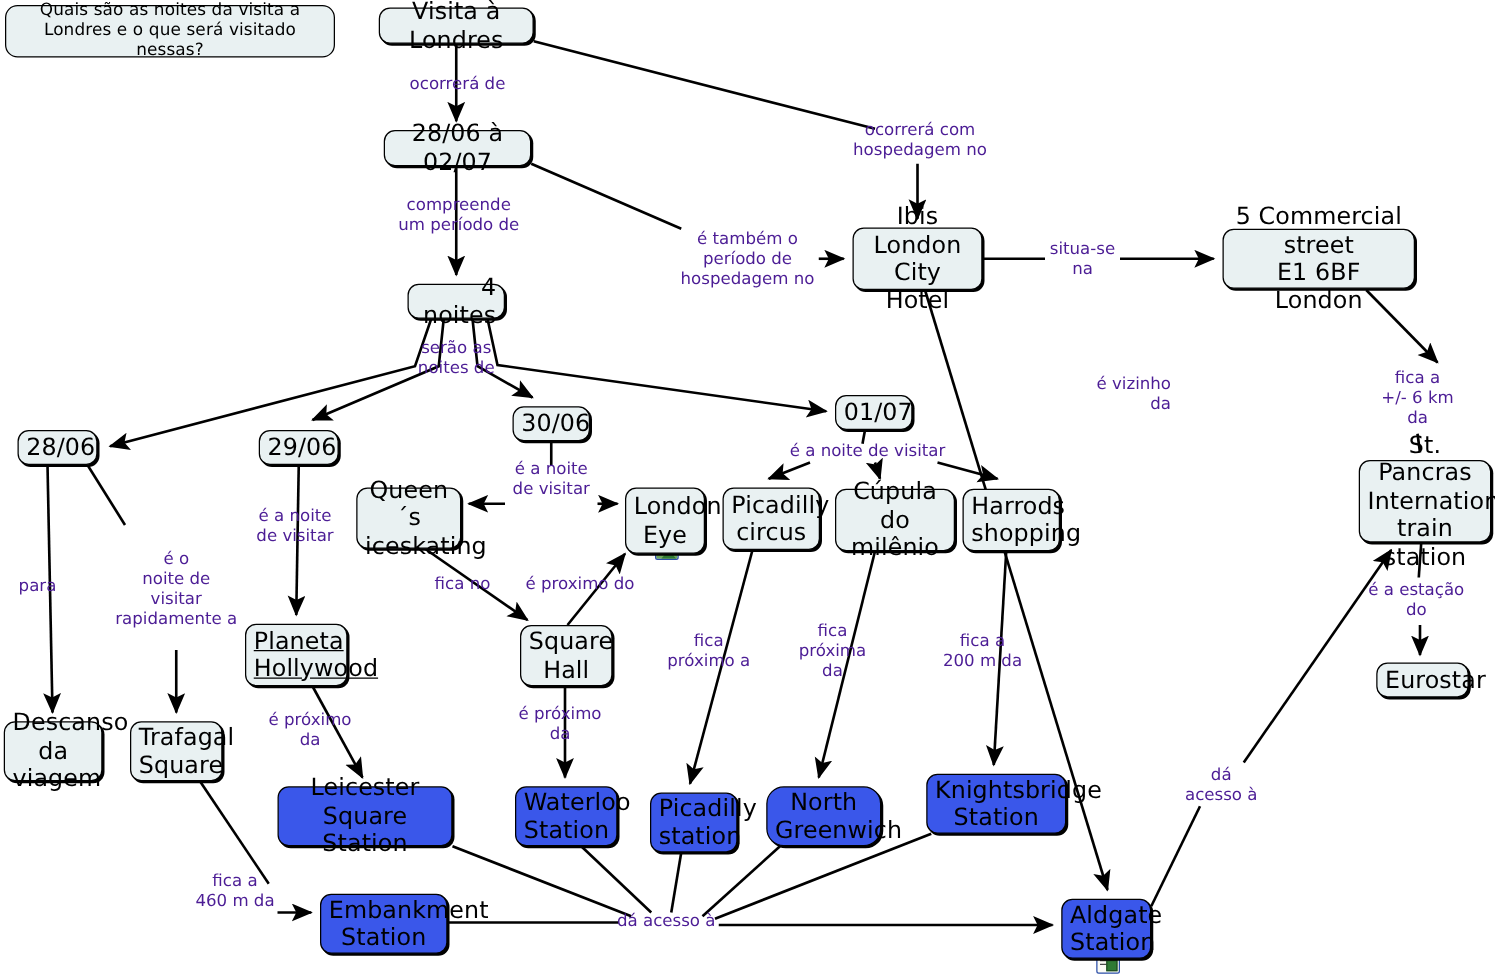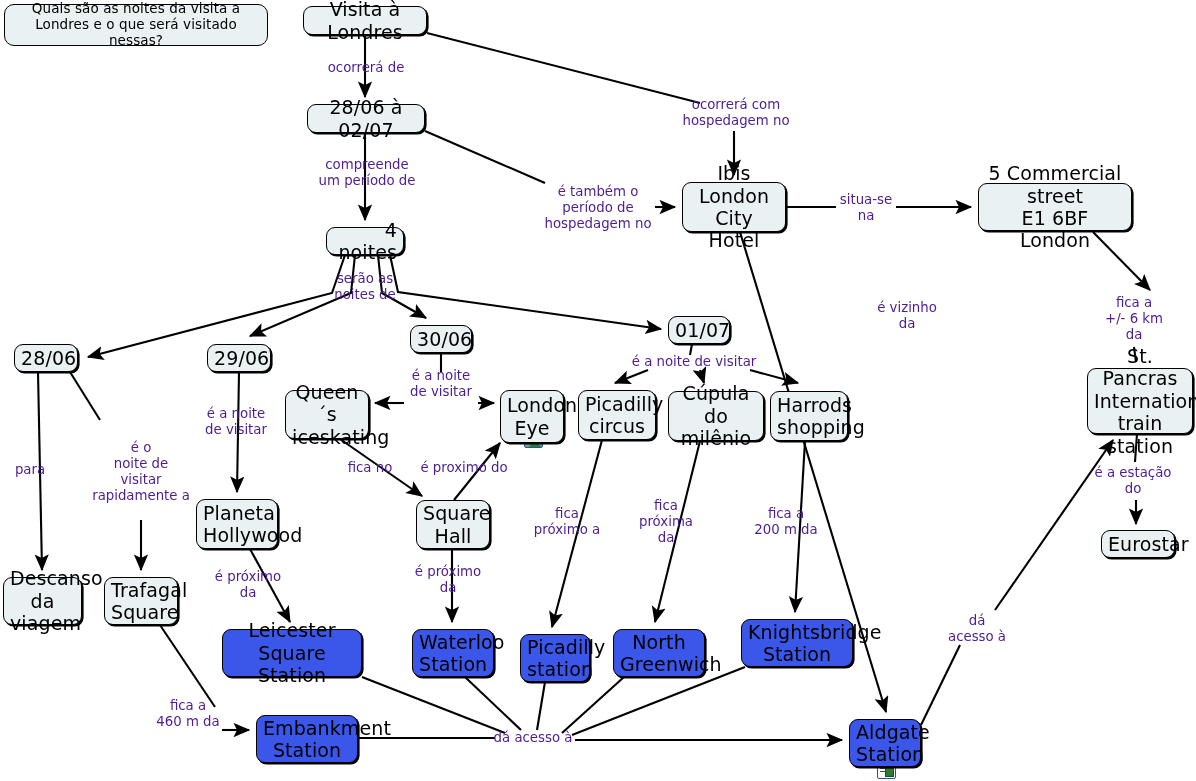--- a/index.html
+++ b/index.html
@@ -157,21 +157,21 @@
         <span class="txt">01/07</span>
       </div>
       <div class="node" style="left: 3px; top: 577px; width: 79px; height: 48px;">
         <span class="txt">Descanso
 da viagem</span>
       </div>
       <div class="node" style="left: 104px; top: 577px; width: 74px; height: 48px;">
         <span class="txt">Trafagal
 Square</span>
       </div>
-      <div class="node" style="left: 196px; top: 499px; width: 82px; height: 50px;">
+      <div class="node" style="left: 196px; top: 499px; width: 82px; height: 50px; text-decoration: underline;">
         <span class="txt">Planeta
 Hollywood</span>
       </div>
       <div class="node" style="left: 285px; top: 390px; width: 84px; height: 49px;">
         <span class="txt">Queen´s
 iceskating</span>
       </div>
       <div class="node" style="left: 416px; top: 500px; width: 74px; height: 49px;">
         <span class="txt">Square
 Hall</span>
@@ -209,21 +209,21 @@
 Station</span>
       </div>
       <div class="node blue" style="left: 412px; top: 629px; width: 82px; height: 48px;">
         <span class="txt">Waterloo
 Station</span>
       </div>
       <div class="node blue" style="left: 520px; top: 634px; width: 70px; height: 48px;">
         <span class="txt">Picadilly
 station</span>
       </div>
-      <div class="node blue" style="left: 613px; top: 629px; width: 92px; height: 48px;">
+      <div class="node blue" style="left: 613px; top: 629px; width: 92px; height: 48px; border-radius: 14px;">
         <span class="txt">North
 Greenwich</span>
       </div>
       <div class="node blue" style="left: 741px; top: 619px; width: 112px; height: 48px;">
         <span class="txt">Knightsbridge
 Station</span>
       </div>
       <div class="node blue" style="left: 256px; top: 715px; width: 102px; height: 48px;">
         <span class="txt">Embankment
 Station</span>
@@ -245,21 +245,21 @@
 hospedagem no</div>
       <div class="lbl" style="left: 367px; top: 173px;">compreende
 um período de</div>
       <div class="lbl" style="left: 598px; top: 208px;">é também o
 período de
 hospedagem no</div>
       <div class="lbl" style="left: 866px; top: 208px;">situa-se
 na</div>
       <div class="lbl" style="left: 365px; top: 287px;">serão as
 noites de</div>
-      <div class="lbl" style="left: 907px; top: 316px;">é vizinho
+      <div class="lbl" style="left: 907px; top: 316px; text-align: right;">é vizinho
 da</div>
       <div class="lbl" style="left: 1134px; top: 319px;">fica a
 +/- 6 km
 da</div>
       <div class="lbl" style="left: 441px; top: 384px;">é a noite
 de visitar</div>
       <div class="lbl" style="left: 694px; top: 362px;">é a noite de visitar</div>
       <div class="lbl" style="left: 236px; top: 422px;">é a noite
 de visitar</div>
       <div class="lbl" style="left: 30px; top: 470px;">para</div>

